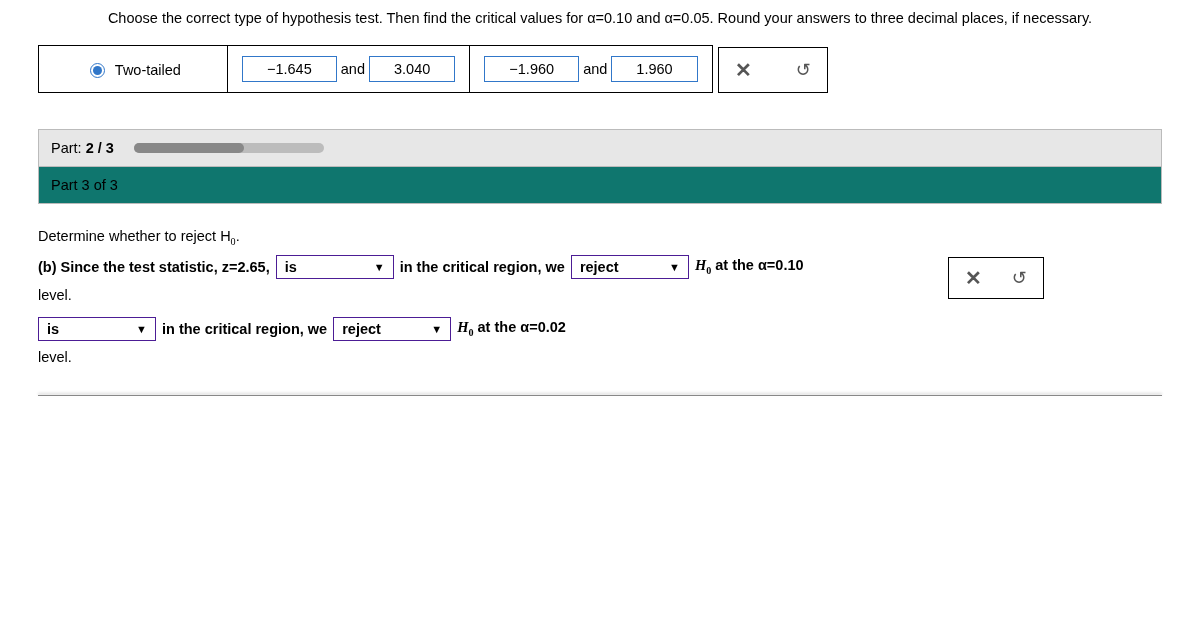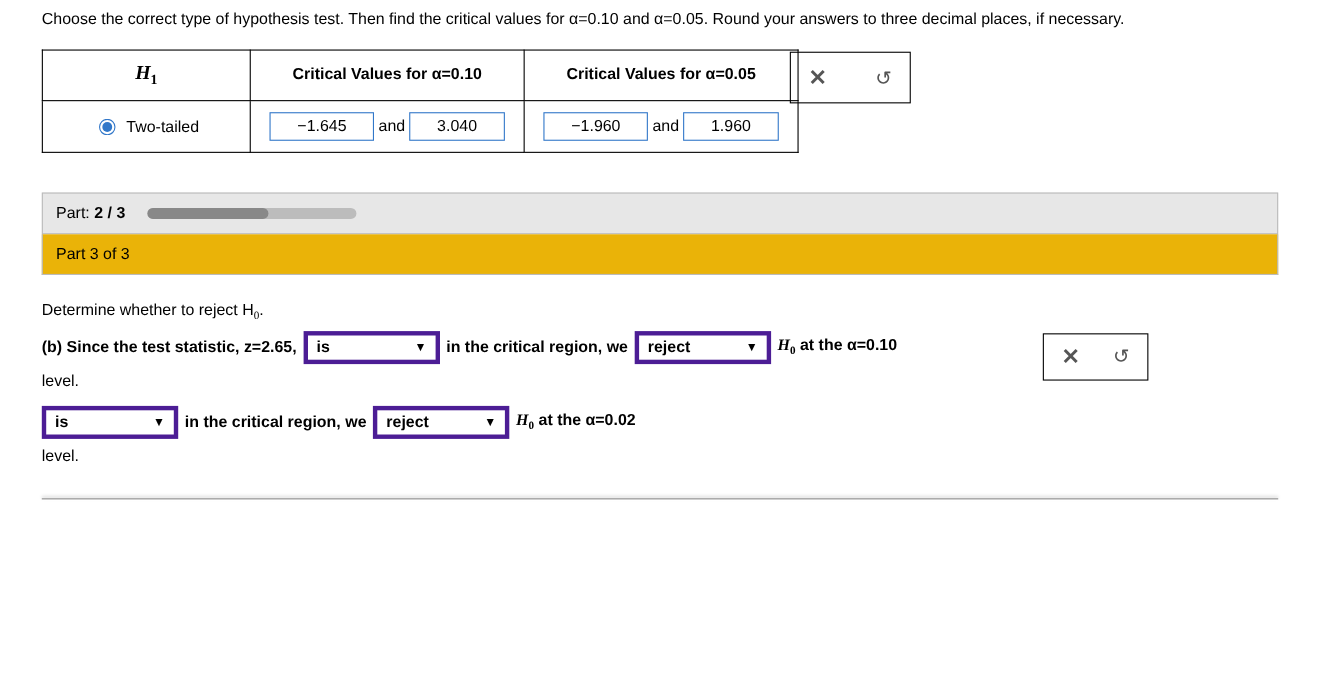--- a/index.html
+++ b/index.html
@@ -3,21 +3,21 @@
 <meta charset="utf-8">
 <style>
   body {
     font-family: Arial, Helvetica, sans-serif;
     font-size: 14.5px;
     margin: 0;
     padding: 0 38px 20px 38px;
     color: #000;
     background:#fff;
   }
-  .intro { padding: 8px 0 16px 0; line-height:1.45; }
+  .intro { padding: 8px 0 16px 0; line-height:1.45;text-align:center; }
   table.cv {
     border-collapse: collapse;
     margin-bottom: 36px;
   }
   table.cv th, table.cv td {
     border: 1px solid #000;
     padding: 10px 14px;
     text-align: center;
     font-size: 14.5px;
     font-weight: normal;
@@ -72,28 +72,28 @@
     position:absolute;
     width:110px; height:10px;
     background:#888;
     border-radius:5px;
     left:0;
   }
   .part-head {
     border:1px solid #bbb;
     border-top:none;
     padding:10px 12px;
-    background:#eab308;
+    background:#0f766e;
     margin-top:-16px;
     margin-bottom:24px;
   }
   .qline { margin: 8px 0 18px 0; display:flex; flex-wrap:wrap; align-items:center; gap:6px;font-weight:bold; }
   .selbox, .selbox2 {
     display:inline-flex; align-items:center;
-    border:4px solid #4c1d95;
+    border:1px solid #4c1d95;
     padding:3px 8px;
     font-size:14.5px; min-width:100px;
     justify-content:space-between;
     gap:24px;
   }
   .tri { font-size:11px;}
   .hz { font-style:italic; font-family:"Times New Roman",serif; }
   .floatpanel.small { padding:8px 16px; gap:30px;}
   .bottom-line{
     border-top:1px solid #888;
@@ -104,27 +104,20 @@
   .top-wrap{ position:relative; }
 </style>
 </head>
 <body>
 
 <div class="intro">Choose the correct type of hypothesis test. Then find the critical values for α=0.10 and α=0.05. Round your answers to three decimal places, if necessary.</div>
 
 <div class="top-wrap">
 <table class="cv">
   <tbody>
-        <tr>
-    <th class="leftcell">
-      <span class="h1cell"><span>H</span><span class="sub">1</span></span>
-    </th>
-    <th class="cvcol">Critical Values for α=0.10</th>
-    <th class="cvcol">Critical Values for α=0.05</th>
-  </tr>
   <tr class="twotail">
     <td class="leftcell">
       <label>
         <input type="radio" name="tail" checked="" style=""> <span>Two-tailed</span>
       </label>
     </td>
     <td>
       <span class="valbox">−1.645</span>
       <span>and</span>
       <span class="valbox">3.040</span>

